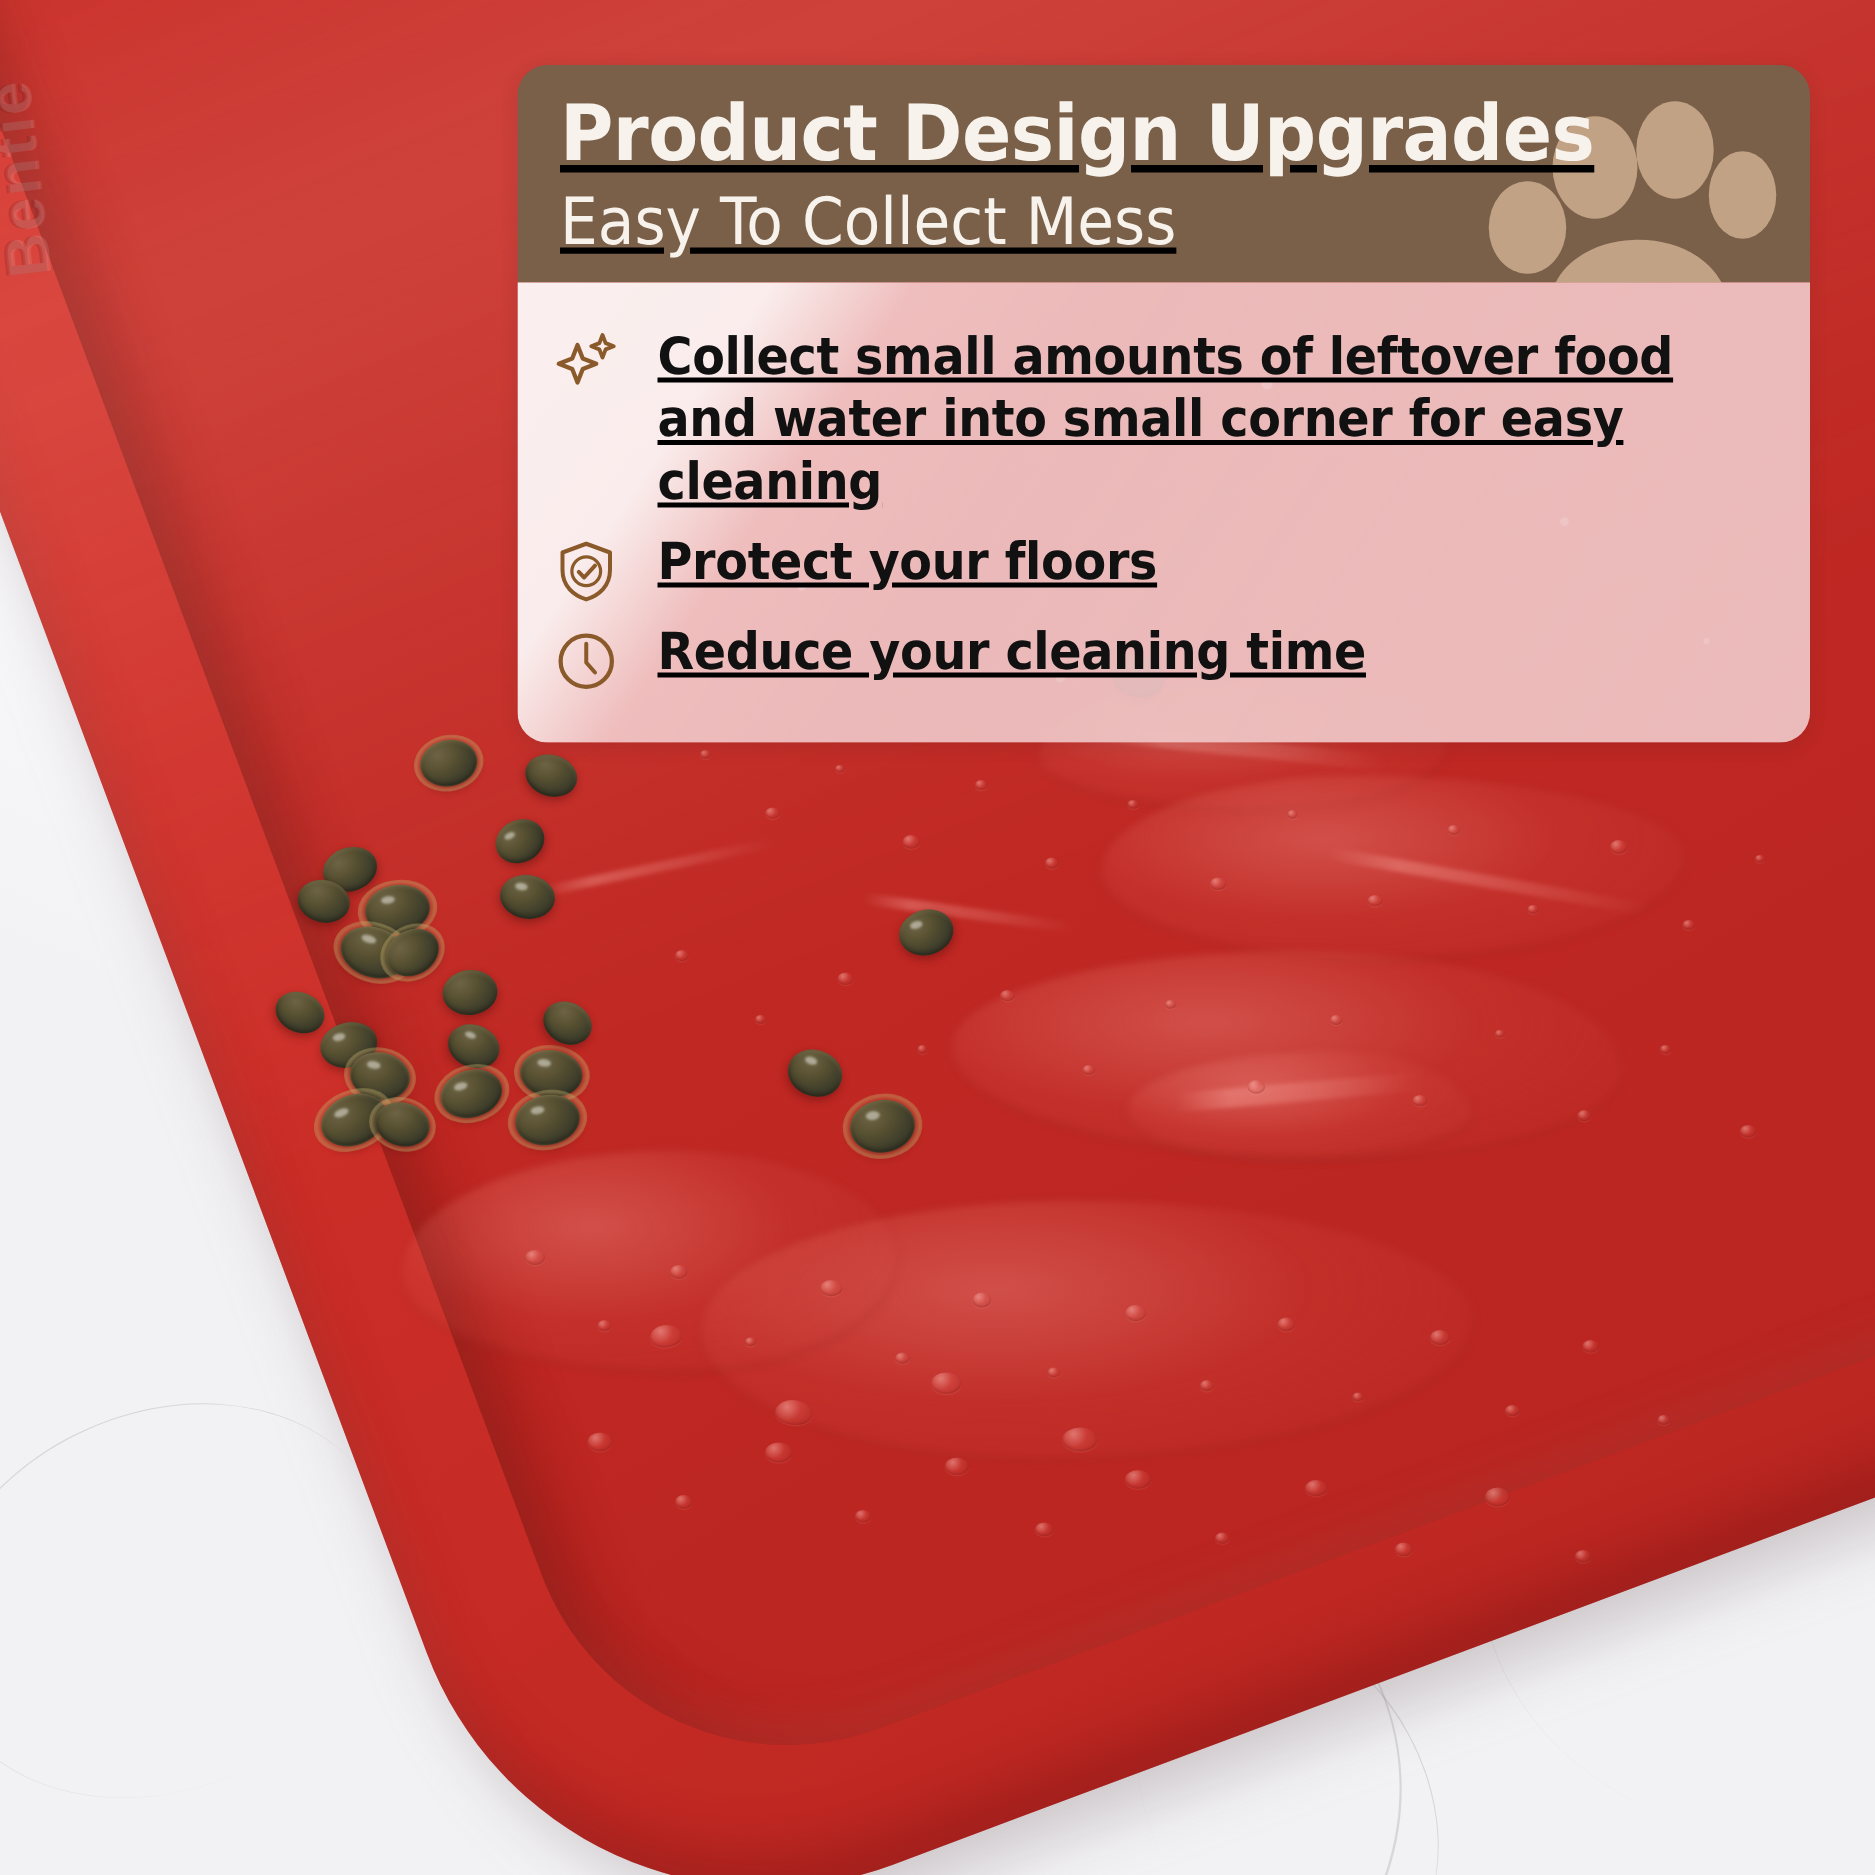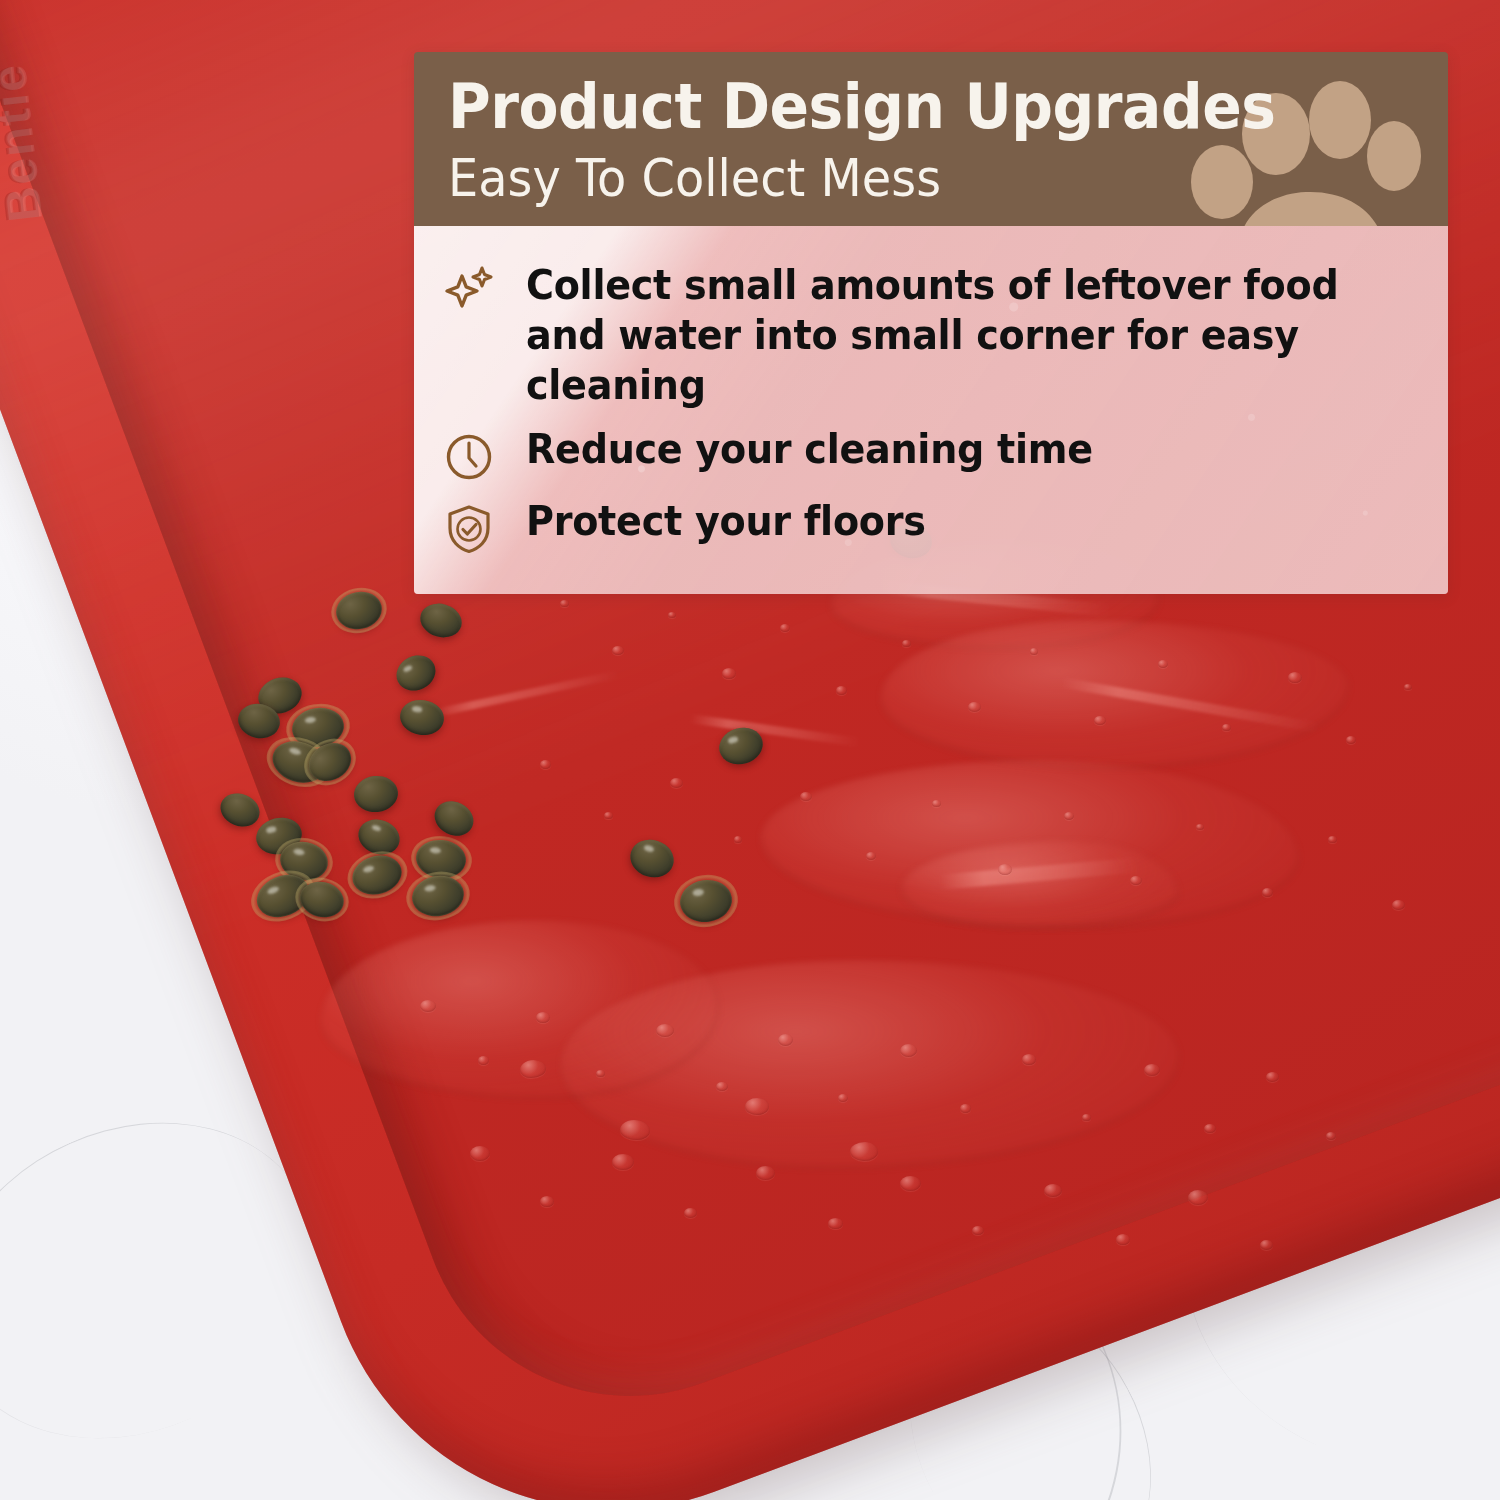--- a/index.html
+++ b/index.html
@@ -230,23 +230,24 @@
     background: rgba(225,225,215,0.55);
     filter: blur(1px);
   }
 
   
   .card {
     position: absolute;
     left: 414px;
     top: 52px;
     width: 1034px;
-    border-radius: 4px;
+    border-radius: 24px;
     overflow: hidden;
     box-shadow: 0 3px 14px rgba(80,40,40,0.16);
+    text-decoration: underline;
   }
 
   .card-header {
     position: relative;
     background: #7a5f49;
     padding: 22px 34px 20px 34px;
     overflow: hidden;
   }
 
   .paw {
@@ -542,35 +543,35 @@
           <svg width="50" height="50" viewBox="0 0 50 50" aria-hidden="true">
             <path d="M18 12 L22.2 22.8 L33 27 L22.2 31.2 L18 42 L13.8 31.2 L3 27 L13.8 22.8 Z" fill="none" stroke="#8a5a2b" stroke-width="3.4" stroke-linejoin="round"></path>
             <path d="M38 4 L40.5 10.5 L47 13 L40.5 15.5 L38 22 L35.5 15.5 L29 13 L35.5 10.5 Z" fill="none" stroke="#8a5a2b" stroke-width="3.1" stroke-linejoin="round"></path>
           </svg>
         </span>
         <span class="feature-text">Collect small amounts of leftover food and water into small corner for easy cleaning</span>
       </div>
 
       <div class="feature">
         <span class="feature-icon">
-          <svg width="48" height="48" viewBox="0 0 48 48" aria-hidden="true">
-            <circle cx="24" cy="24" r="20.5" fill="none" stroke="#8a5a2b" stroke-width="3.4"></circle>
-            <path d="M24 10 L24 25 L31 33" fill="none" stroke="#8a5a2b" stroke-width="3.2" stroke-linecap="round" stroke-linejoin="round"></path>
-          </svg>
-        </span>
-        <span class="feature-text">Reduce your cleaning time</span>
-      </div>
-
-      <div class="feature">
-        <span class="feature-icon">
           <svg width="46" height="50" viewBox="0 0 46 50" aria-hidden="true">
             <path d="M23 3 L42 10 L42 24 C42 37 33 44.5 23 47.5 C13 44.5 4 37 4 24 L4 10 Z" fill="none" stroke="#8a5a2b" stroke-width="3.2" stroke-linejoin="round"></path>
             <circle cx="23" cy="25" r="11.5" fill="none" stroke="#8a5a2b" stroke-width="2.6"></circle>
             <path d="M17 25.5 L21.3 30 L30 20.5" fill="none" stroke="#8a5a2b" stroke-width="3.2" stroke-linecap="round" stroke-linejoin="round"></path>
           </svg>
         </span>
         <span class="feature-text">Protect your floors</span>
       </div>
 
+      <div class="feature">
+        <span class="feature-icon">
+          <svg width="48" height="48" viewBox="0 0 48 48" aria-hidden="true">
+            <circle cx="24" cy="24" r="20.5" fill="none" stroke="#8a5a2b" stroke-width="3.4"></circle>
+            <path d="M24 10 L24 25 L31 33" fill="none" stroke="#8a5a2b" stroke-width="3.2" stroke-linecap="round" stroke-linejoin="round"></path>
+          </svg>
+        </span>
+        <span class="feature-text">Reduce your cleaning time</span>
+      </div>
+
     </div>
   </div>
 
 </div>
 
 </body></html>

